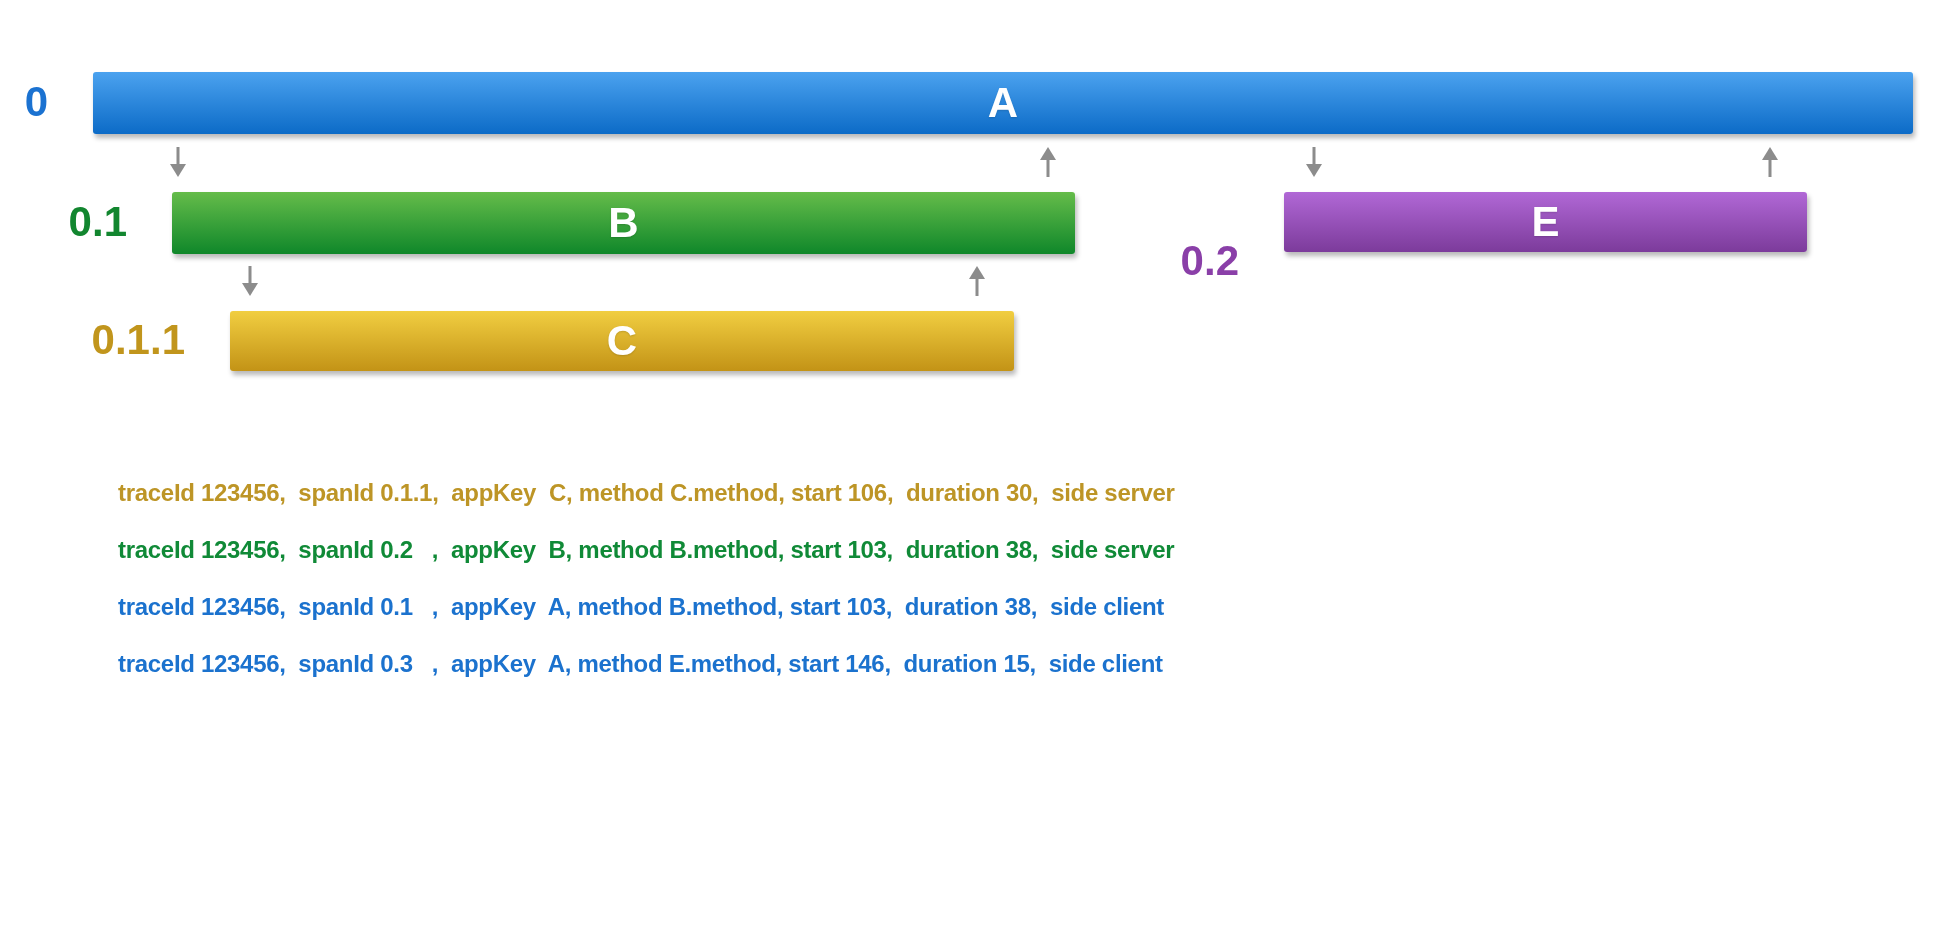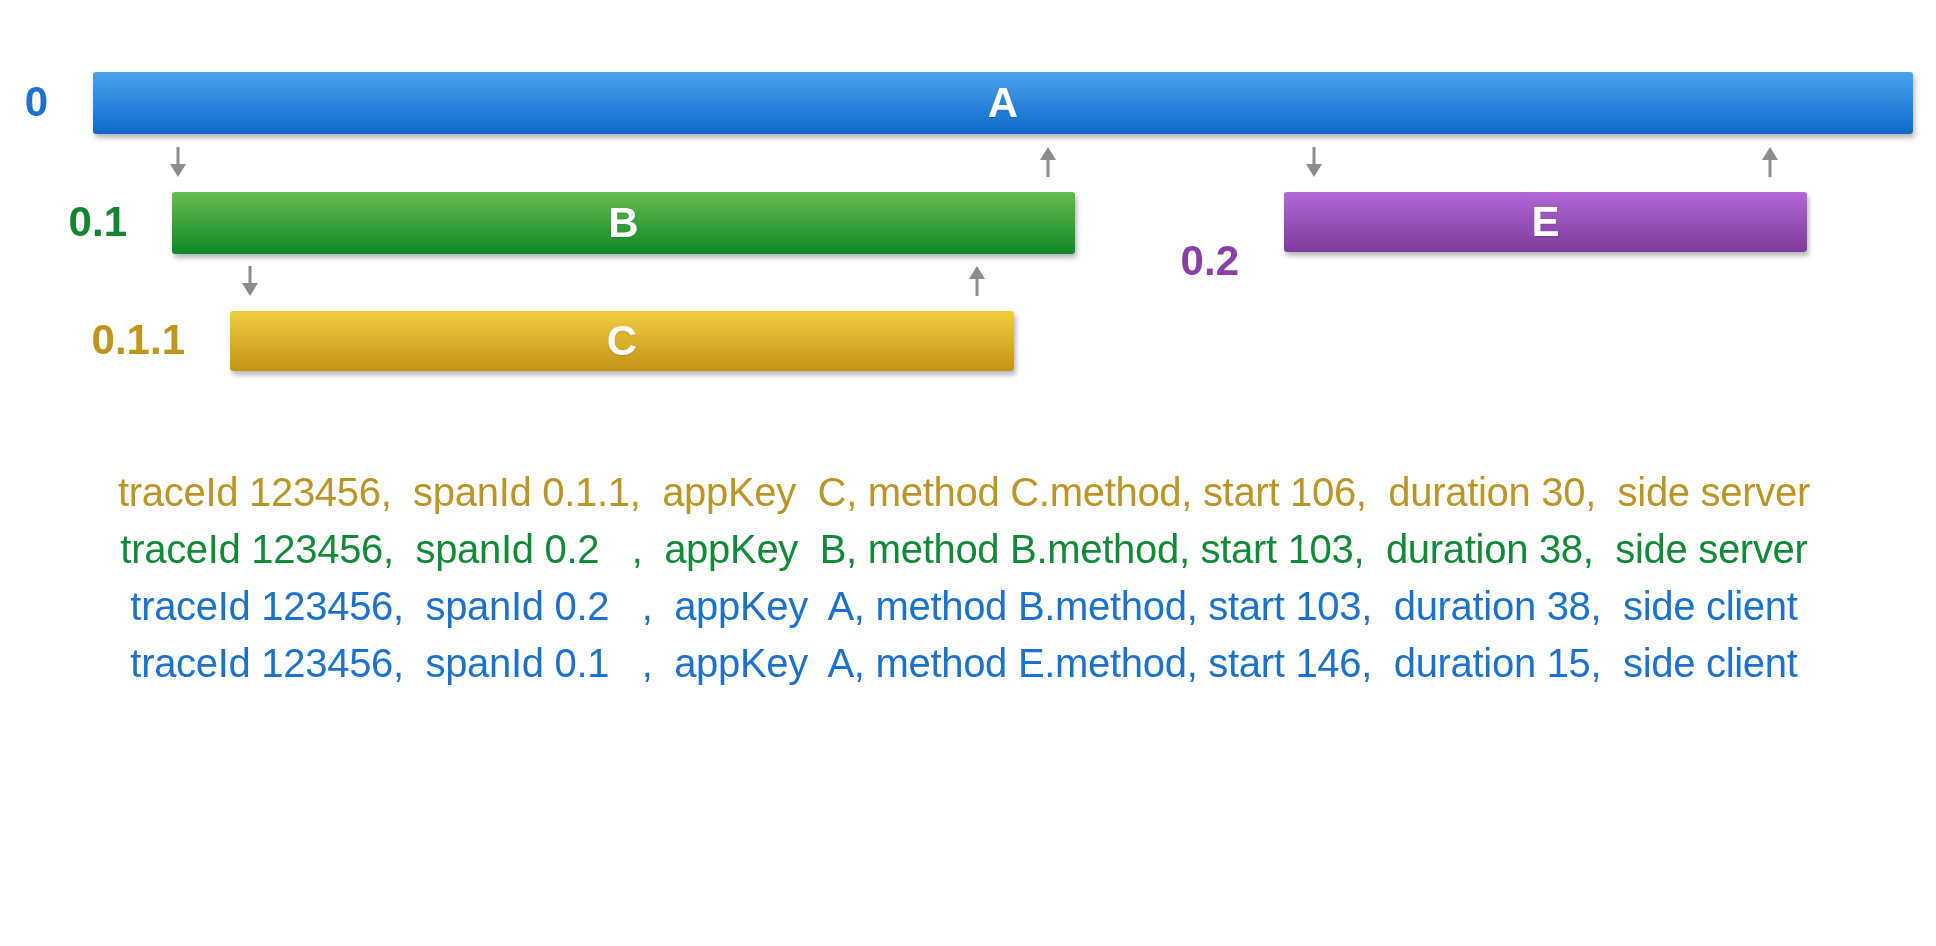--- a/index.html
+++ b/index.html
@@ -50,25 +50,24 @@
     height: 30px;
   }
   .log-block {
     position: absolute;
     left: 118px;
     top: 464px;
   }
   .log-line {
     height: 57px;
     line-height: 57px;
-    font-size: 40px;
-    font-weight: normal;
+    font-size: 24px;
+    font-weight: bold;
     letter-spacing: -0.3px;
     white-space: pre;
-    text-align: center;
   }
 </style>
 </head>
 <body>
 
 <div class="stage">
   <div id="timeline">
       <div class="row-id" style="left: -162px; top: 103px; color: rgb(27, 114, 209);">0</div>
       <div class="bar" style="left: 93px; top: 72px; width: 1820px; height: 62px; background: linear-gradient(rgb(75, 162, 239), rgb(12, 107, 199));">
         <span class="bar-letter">A</span>
@@ -106,16 +105,16 @@
           <polygon points="0,17 16,17 8,30" fill="#8C8C8C"></polygon>
         </svg></div>
       <div class="arrow" style="left: 969px; top: 266px;"><svg width="16" height="30" viewBox="0 0 16 30">
           <polygon points="8,0 0,13 16,13" fill="#8C8C8C"></polygon>
           <rect x="6.5" y="12" width="3" height="18" fill="#8C8C8C"></rect>
         </svg></div>
     </div>
   <div class="log-block" id="log">
       <div class="log-line" style="color: rgb(189, 149, 38);">traceId 123456,  spanId 0.1.1,  appKey  C, method C.method, start 106,  duration 30,  side server</div>
       <div class="log-line" style="color: rgb(16, 138, 55);">traceId 123456,  spanId 0.2   ,  appKey  B, method B.method, start 103,  duration 38,  side server</div>
-      <div class="log-line" style="color: rgb(27, 114, 206);">traceId 123456,  spanId 0.2   ,  appKey  A, method B.method, start 103,  duration 38,  side client</div>
-      <div class="log-line" style="color: rgb(27, 114, 206);">traceId 123456,  spanId 0.1   ,  appKey  A, method E.method, start 146,  duration 15,  side client</div>
+      <div class="log-line" style="color: rgb(27, 114, 206);">traceId 123456,  spanId 0.1   ,  appKey  A, method B.method, start 103,  duration 38,  side client</div>
+      <div class="log-line" style="color: rgb(27, 114, 206);">traceId 123456,  spanId 0.3   ,  appKey  A, method E.method, start 146,  duration 15,  side client</div>
     </div>
 </div>
 
 </body></html>

